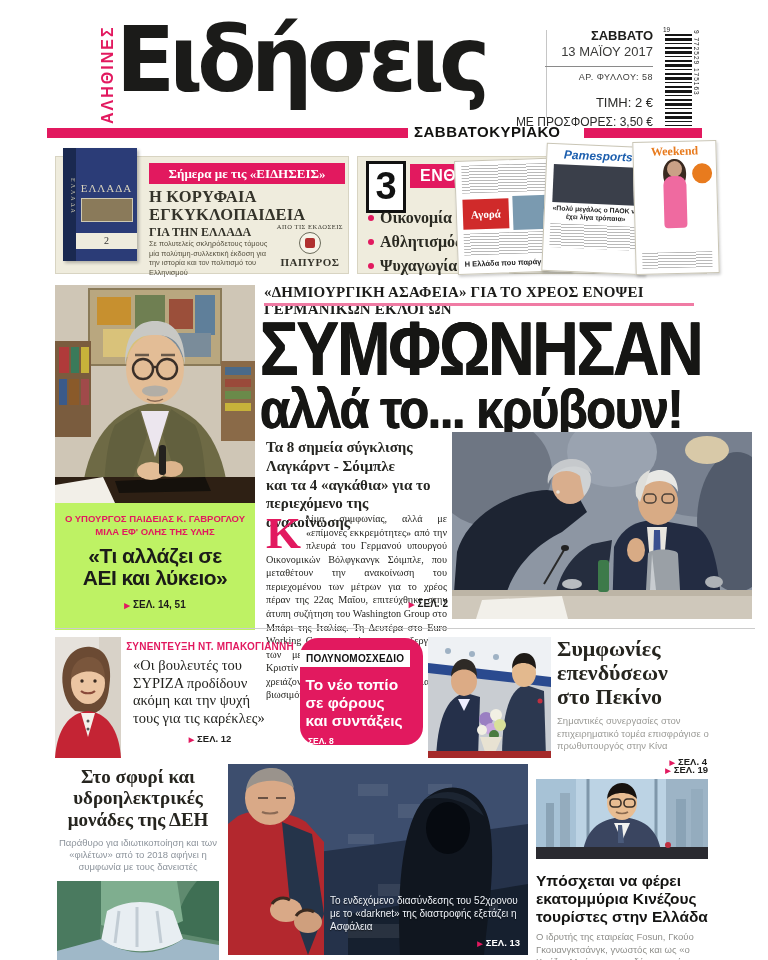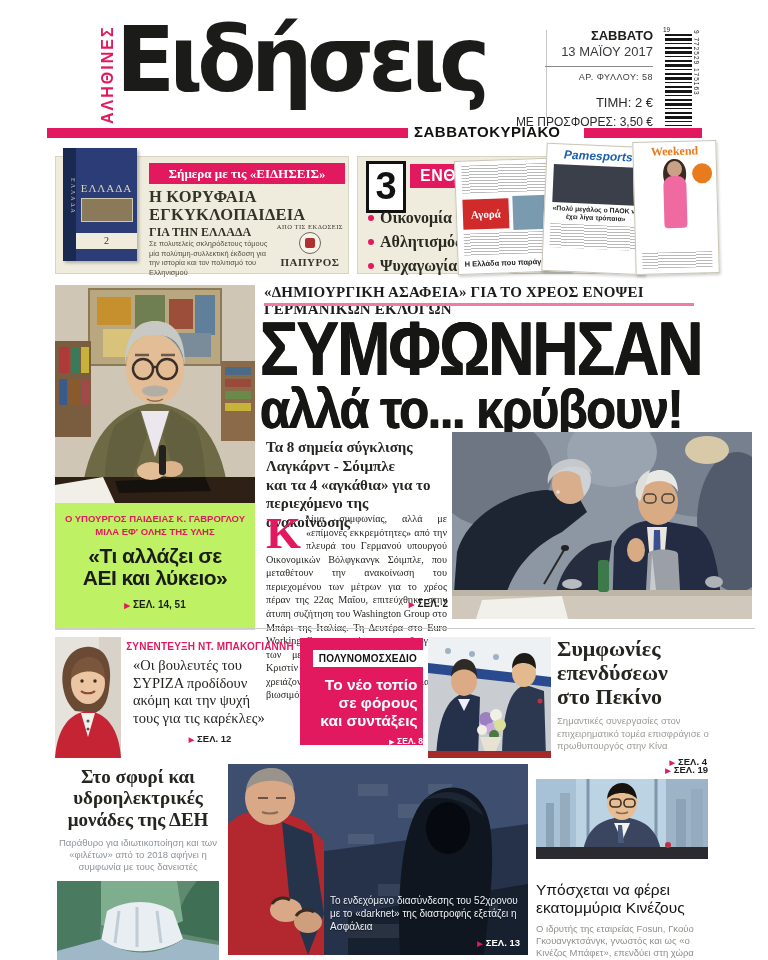--- a/index.html
+++ b/index.html
@@ -104,21 +104,21 @@
   .edu-kicker{margin:10px auto 0;width:186px;font-weight:bold;font-size:9.5px;line-height:1.35;color:#e2195f;}
   .edu-head{margin:6px auto 0;width:192px;font-weight:bold;font-size:21px;line-height:1.08;letter-spacing:-.5px;color:#1b1b19;}
   .edu-ref{margin-top:9px;font-weight:bold;font-size:10px;}
   .divider{left:55px;top:628px;width:700px;height:1px;background:#cccccc;}
 
   
   .interview{left:125px;top:641px;width:170px;text-align:center;}
   .int-kicker{font-weight:bold;font-size:10px;color:#e2195f;letter-spacing:.2px;}
   .int-quote{margin-top:5px;font-family:"Liberation Serif",serif;font-size:14.5px;line-height:1.22;color:#242420;text-align:left;padding-left:8px;}
   .int-ref{margin-top:5px;font-weight:bold;font-size:9.5px;}
-  .taxbox{left:300px;top:638px;width:123px;height:107px;background:#e2195f;text-align:right;}
+  .taxbox{left:300px;top:638px;width:123px;height:107px;background:#e2195f;text-align:left;border-radius:18px;}
   .tax-label{display:inline-block;margin-top:12px;background:#fff;color:#111;font-weight:bold;font-size:10px;
         padding:3px 6px;letter-spacing:.2px;}
   .tax-head{margin:9px auto 0;width:112px;color:#fff;font-weight:bold;font-size:15.5px;line-height:1.15;}
   .tax-ref{margin-top:7px;color:#fff;font-weight:bold;font-size:8.5px;}
   .tax-ref .arr{color:#fff;}
   .beijing{left:557px;top:637px;width:196px;}
   .bj-head{font-family:"Liberation Serif",serif;font-weight:bold;font-size:22px;line-height:1.08;color:#26251f;}
   .bj-body{margin-top:7px;width:160px;font-size:9.5px;line-height:1.3;color:#9b9b97;}
   .bj-ref{margin-top:4px;width:150px;text-align:right;font-weight:bold;font-size:9.5px;}
 
@@ -130,21 +130,21 @@
   .dei-ref{position:absolute;right:5px;bottom:5px;color:#fff;font-weight:bold;font-size:9.5px;}
   .darknet{left:228px;top:764px;width:300px;height:191px;}
   .dk-head{position:absolute;left:102px;top:18px;width:194px;color:#fff;font-weight:bold;font-size:24.5px;
         line-height:1.1;text-shadow:0 1px 2px rgba(0,0,0,.6);}
   .dk-body{position:absolute;left:102px;top:130px;width:194px;color:#eef2f8;font-size:10px;line-height:1.3;
         text-shadow:0 1px 1px rgba(0,0,0,.6);}
   .dk-ref{position:absolute;right:8px;bottom:7px;color:#fff;font-weight:bold;font-size:9.5px;}
   .fosun{left:536px;top:764px;width:172px;}
   .fs-ref{text-align:right;font-weight:bold;font-size:9.5px;height:13px;}
   .fs-photo{width:172px;height:80px;margin-top:2px;}
-  .fs-head{margin-top:22px;font-weight:normal;font-size:15.5px;line-height:1.15;color:#141412;}
+  .fs-head{margin-top:13px;font-weight:bold;font-size:15.5px;line-height:1.15;color:#141412;}
   .fs-body{margin-top:6px;font-size:9.5px;line-height:1.3;color:#8f8f8b;}
 </style>
 </head>
 <body>
 
 <div class="page">
 
   <div class="abs vert-name">ΑΛΗΘΙΝΕΣ</div>
   <div class="abs logo">Ειδήσεις</div>
   <div class="abs mast-vline"></div>
@@ -496,17 +496,18 @@
         <rect x="74" y="20" width="11" height="8" rx="3.5" fill="none" stroke="#3a3028" stroke-width="1.6"></rect>
         <rect x="88" y="20" width="11" height="8" rx="3.5" fill="none" stroke="#3a3028" stroke-width="1.6"></rect>
         <path d="M80,33 C83,35 89,35 92,33" stroke="#8a6a50" stroke-width="1.6" fill="none"></path>
         <rect x="0" y="68" width="172" height="12" fill="#2a2a30"></rect>
         <circle cx="132" cy="66" r="3" fill="#c03040"></circle>
       </svg>
     </div>
     <div class="fs-head">
       <div>Υπόσχεται να φέρει</div>
       <div>εκατομμύρια Κινέζους</div>
+      <div>τουρίστες στην Ελλάδα</div>
     </div>
     <div class="fs-body">Ο ιδρυτής της εταιρείας Fosun, Γκούο Γκουανγκτσάνγκ, γνωστός και ως «ο Κινέζος Μπάφετ», επενδύει στη χώρα μας</div>
   </div>
 
 </div>
 
 </body></html>

